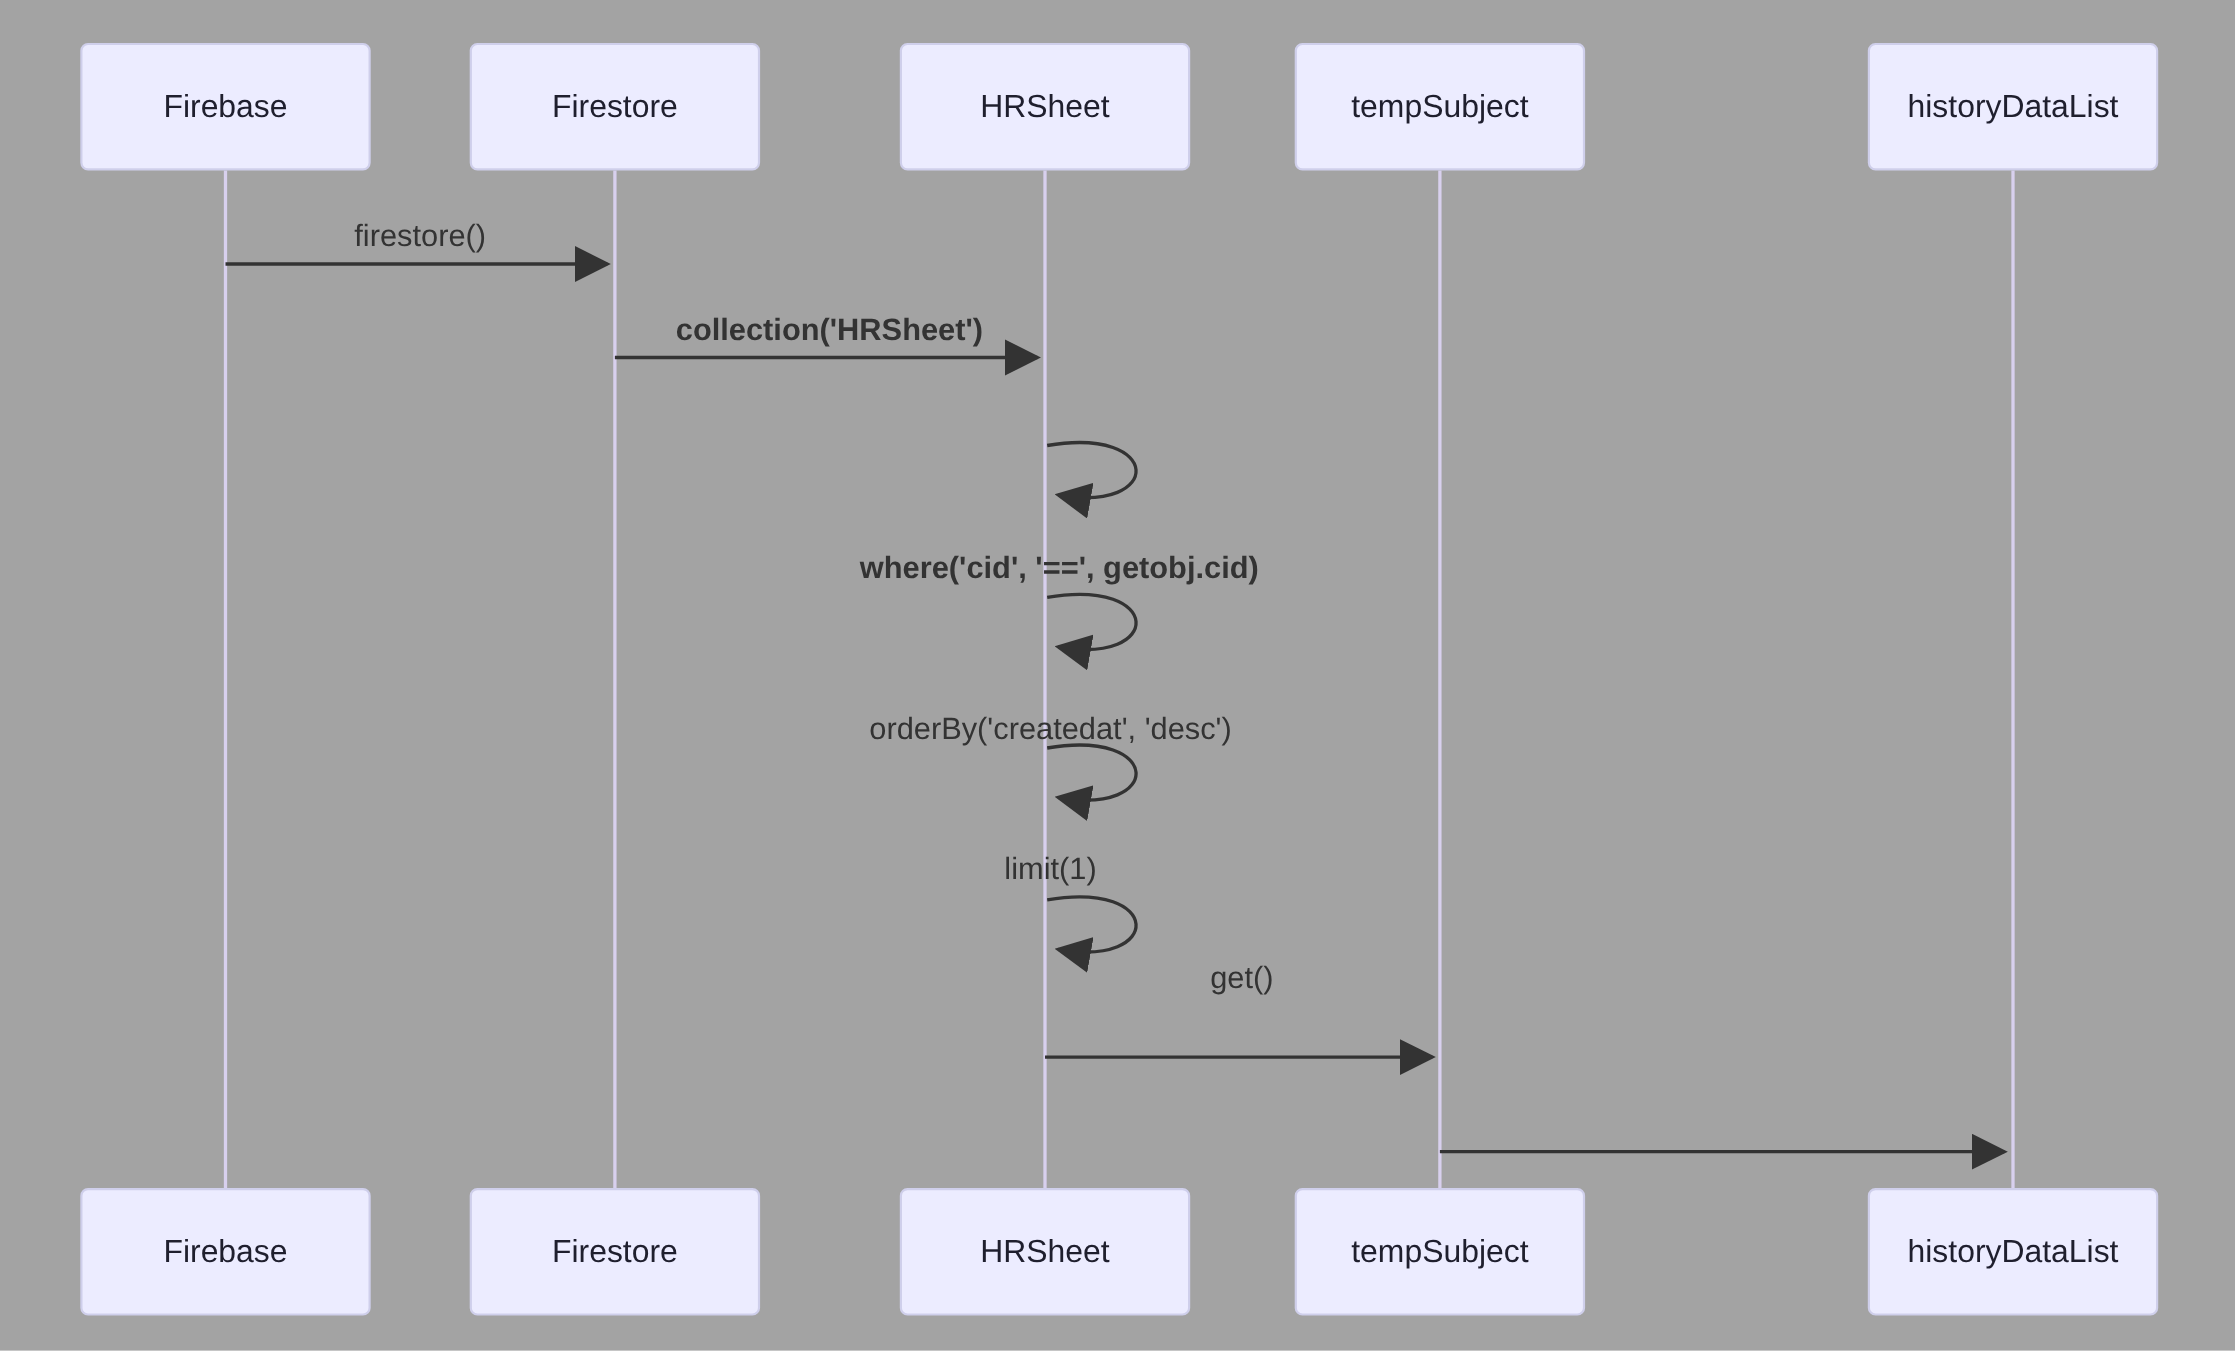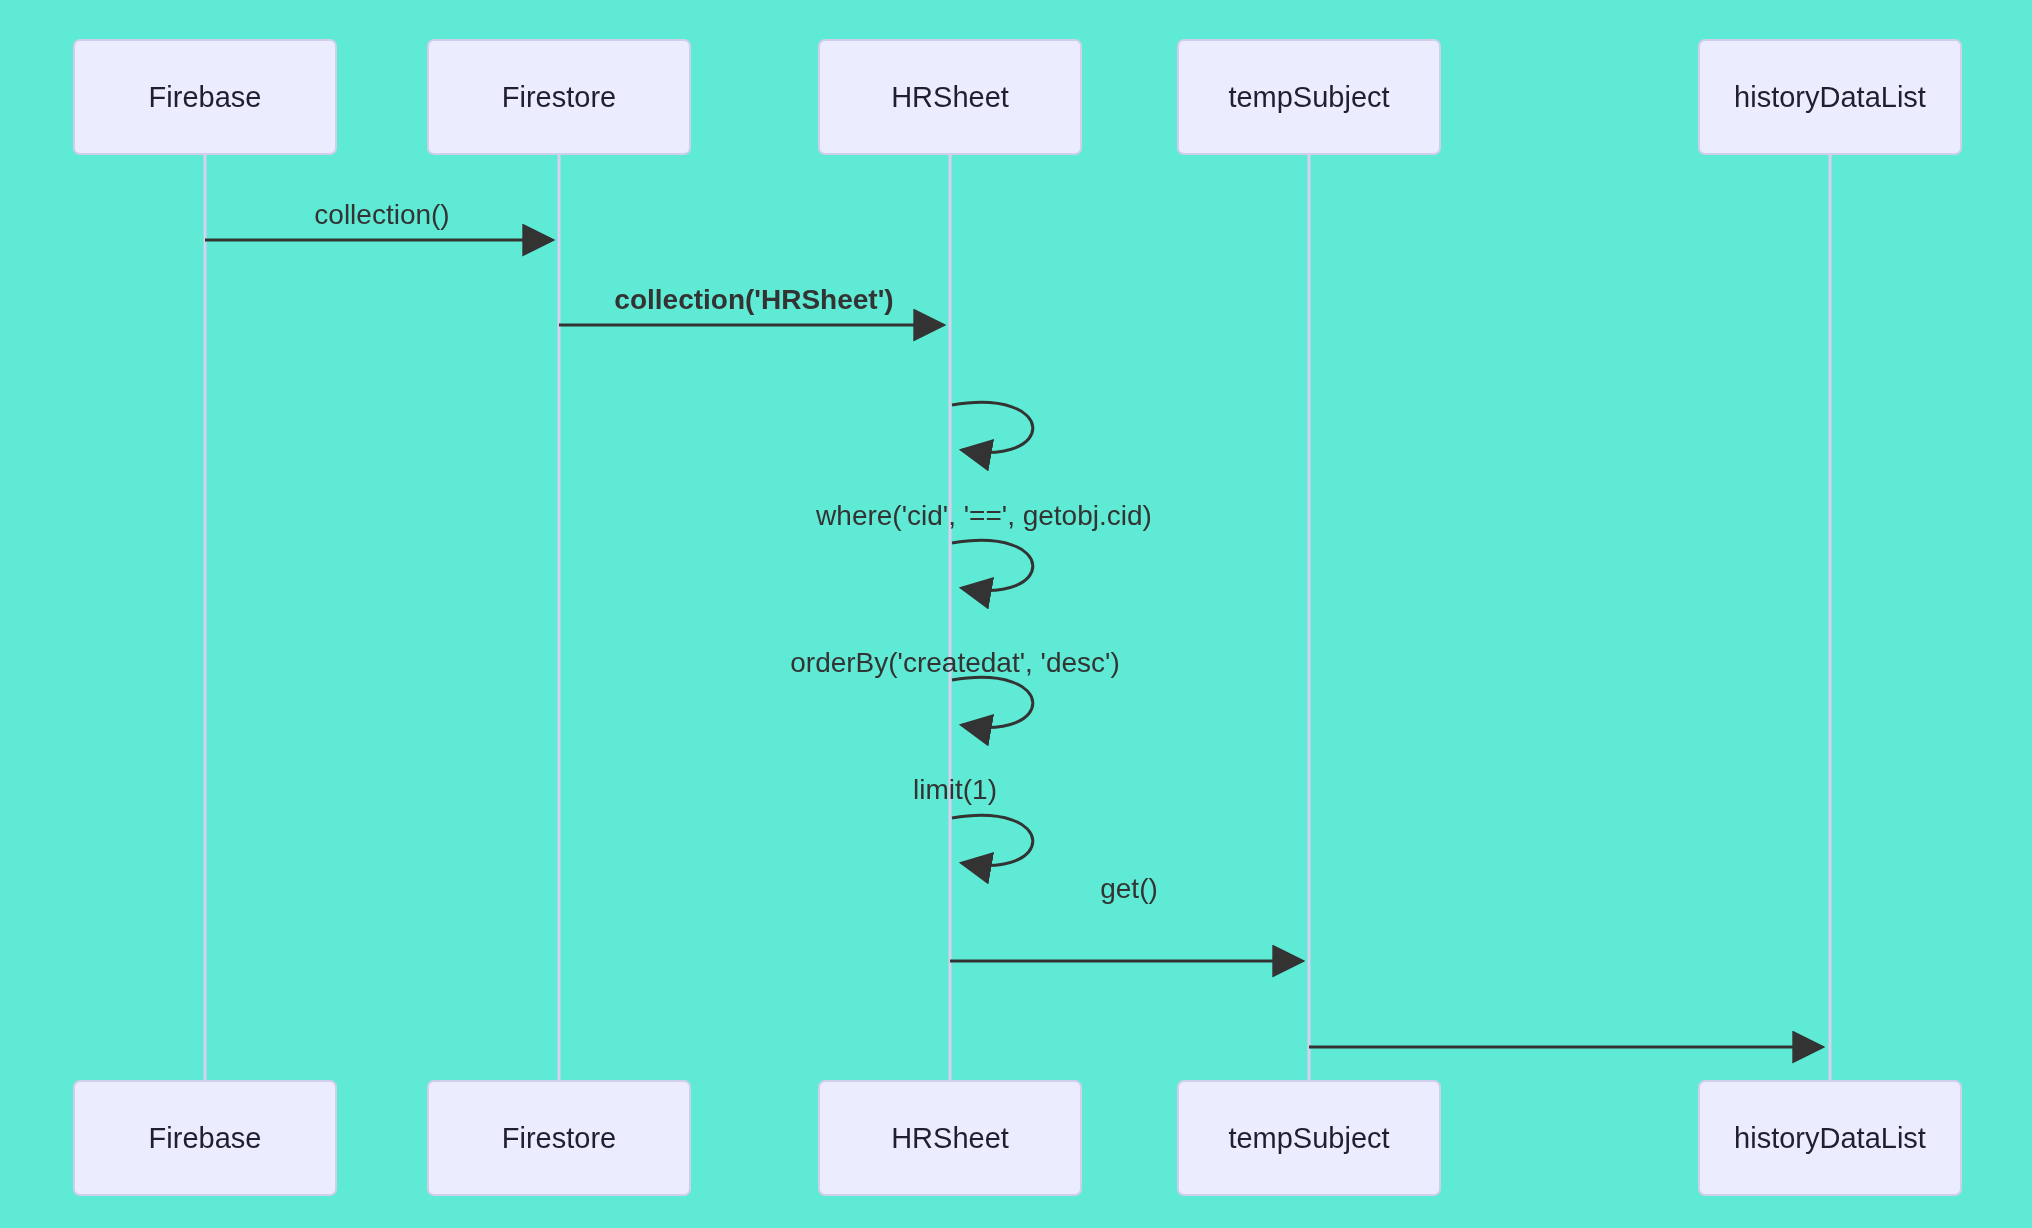--- a/index.html
+++ b/index.html
@@ -4,21 +4,21 @@
 <style>
   html, body {
     margin: 0;
     padding: 0;
     background: #ffffff;
   }
   .canvas {
     position: relative;
     width: 2032px;
     height: 1228px;
-    background: #5eead4;
+    background: #a3a3a3;
     font-family: "Liberation Sans", "DejaVu Sans", sans-serif;
     overflow: hidden;
   }
   svg.wires {
     position: absolute;
     left: 0;
     top: 0;
     width: 2032px;
     height: 1228px;
   }
@@ -108,20 +108,20 @@
   <div class="actor" style="left:818px;  top:1080px;">
       <span>HRSheet</span>
     </div>
   <div class="actor" style="left:1177px; top:1080px;">
       <span>tempSubject</span>
     </div>
   <div class="actor" style="left:1698px; top:1080px;">
       <span>historyDataList</span>
     </div>
 
-  <div class="msg-label" style="left:382px;  top:198px;">collection()</div>
+  <div class="msg-label" style="left:382px;  top:198px;">firestore()</div>
   <div class="msg-label" style="left:754px;  top:283px;font-weight:bold;">collection('HRSheet')</div>
-  <div class="msg-label" style="left:984px;  top:499px;">where('cid', '==', getobj.cid)</div>
+  <div class="msg-label" style="left:963px;  top:499px;font-weight:bold;">where('cid', '==', getobj.cid)</div>
   <div class="msg-label" style="left:955px;  top:636px;margin-top:10px;">orderBy('createdat', 'desc')</div>
   <div class="msg-label" style="left:955px;  top:773px;">limit(1)</div>
   <div class="msg-label" style="left:1129px; top:872px;">get()</div>
 
 </div>
 
 </body></html>

